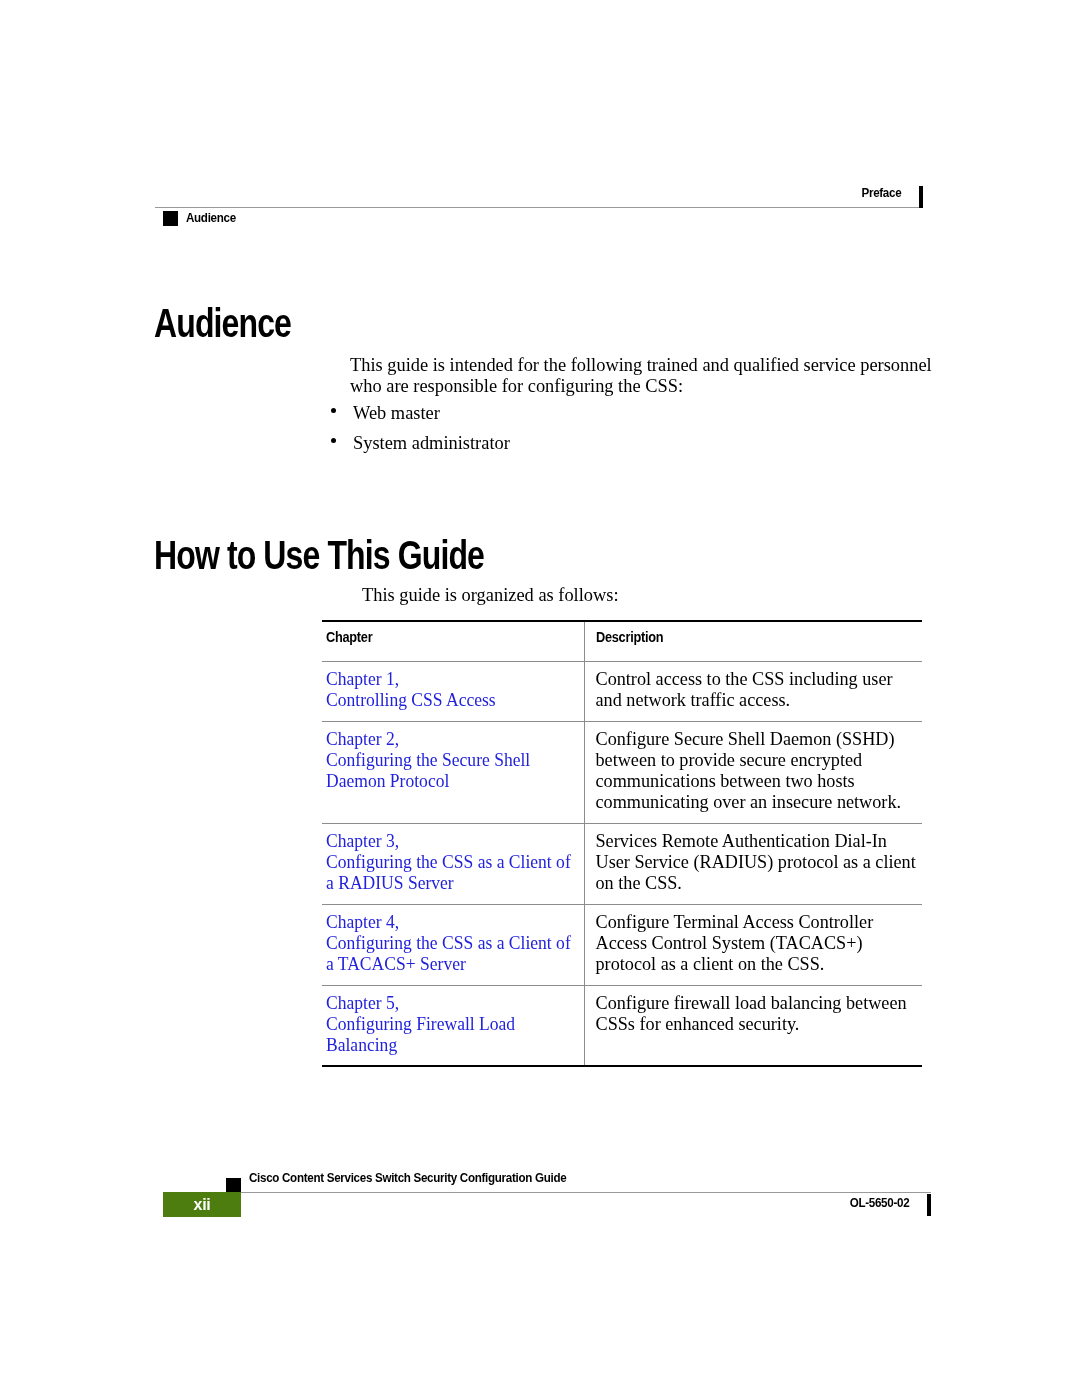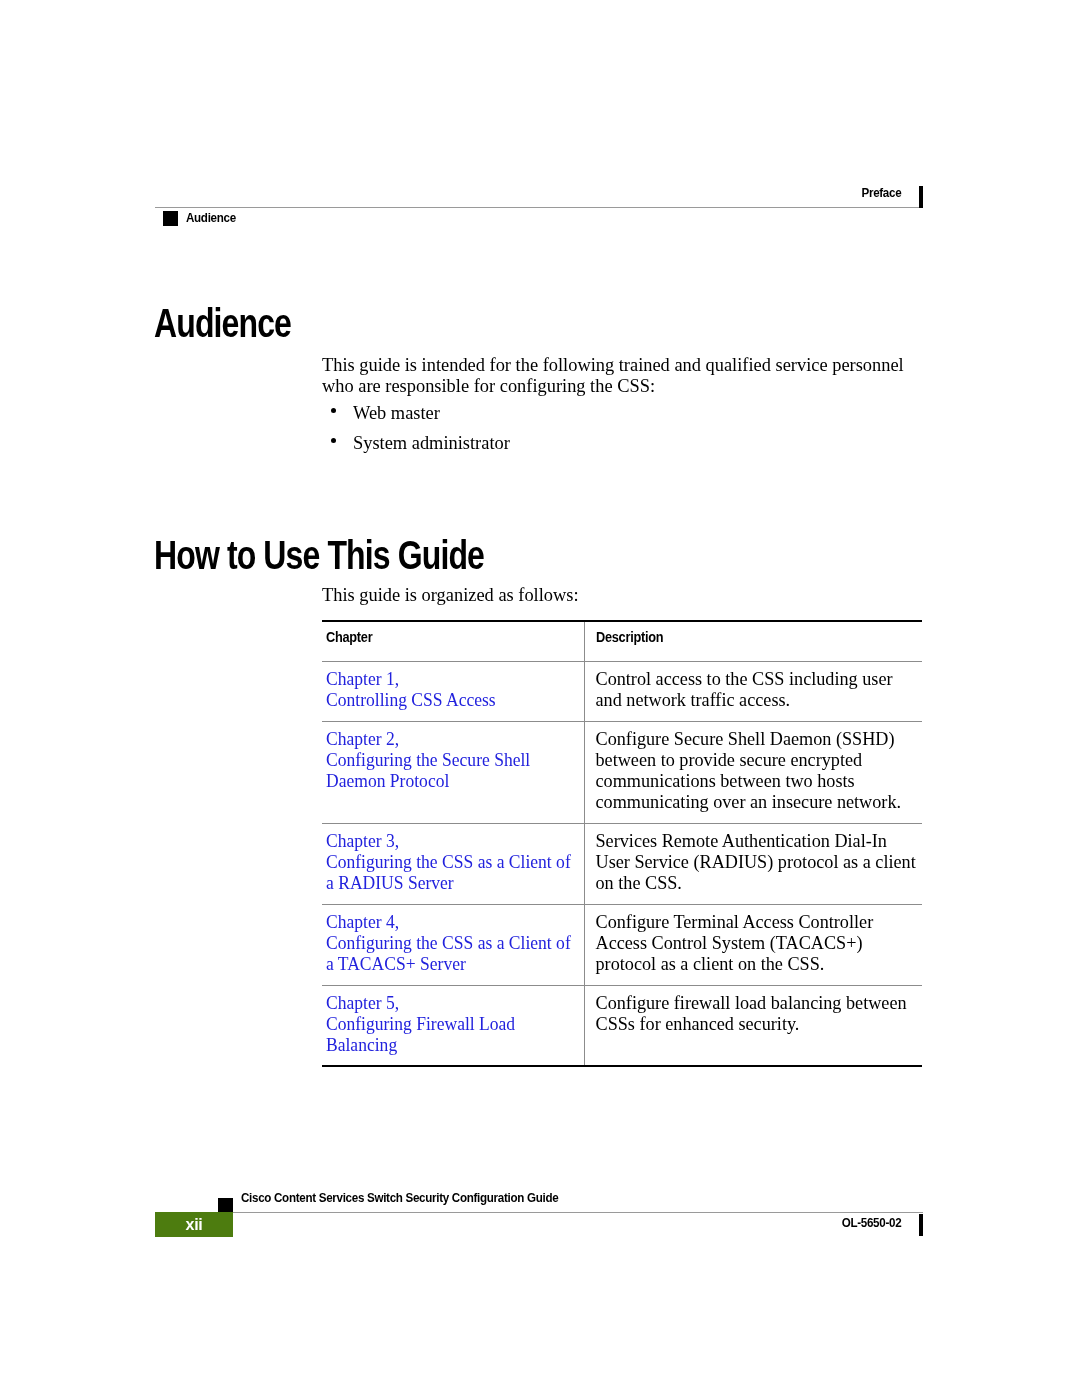--- a/index.html
+++ b/index.html
@@ -98,22 +98,22 @@
 
   
   .body-block {
     position: absolute;
     left: 322px;
     width: 600px;
     font-family: "Liberation Serif", serif;
     font-size: 18.4px;
     line-height: 20.6px;
   }
-  .intro-para { top: 337px; width: 594px; }
-  .organized-para { top: 567px; }
+  .intro-para { top: 337px; width: 594px; margin-left: 28px; }
+  .organized-para { top: 567px; margin-left: 40px; }
 
   .bullet-list {
     position: absolute;
     left: 322px;
     top: 387px;
     width: 560px;
     margin-top: 16px;
   }
   .bullet-row {
     position: relative;
@@ -193,25 +193,24 @@
     display: inline-block;
     transform: scaleX(0.965);
     transform-origin: left top;
     white-space: nowrap;
   }
   .desc-line { display: block; white-space: nowrap; }
 
   
   .running-footer {
     position: absolute;
-    left: 155px;
+    left: 163px;
     top: 1168px;
     width: 768px;
     height: 50px;
-    margin-top: 20px;
   }
   .rf-rule {
     position: absolute;
     left: 0;
     top: 24px;
     width: 768px;
     height: 1px;
     background: #9a9a9a;
   }
   .rf-guidetitle {

